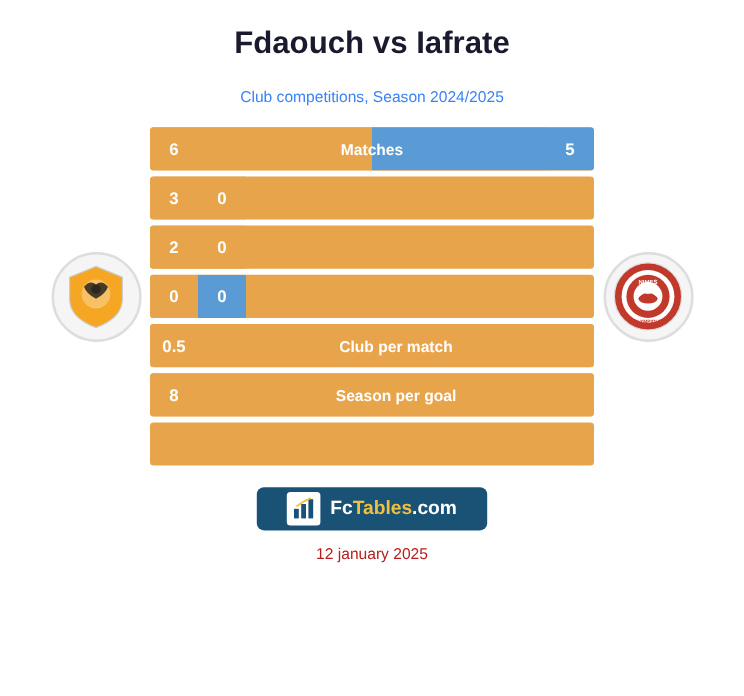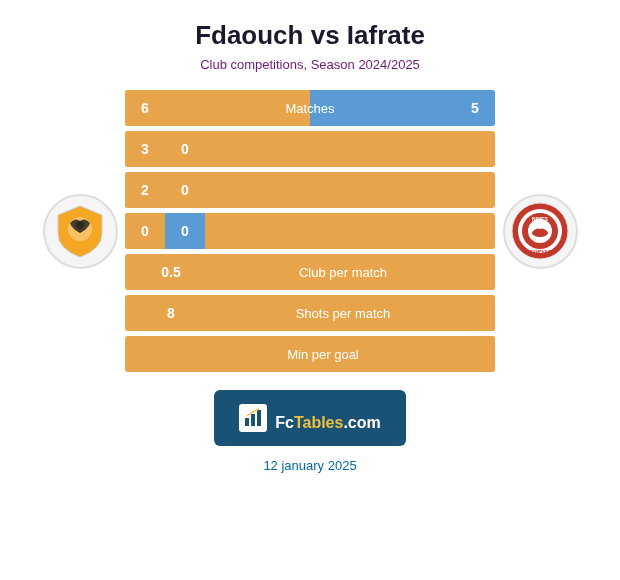--- a/index.html
+++ b/index.html
@@ -18,26 +18,26 @@
       display: flex;
       flex-direction: column;
       align-items: center;
       padding: 20px 10px 10px;
     }
 
     .title {
       font-size: 26px;
       font-weight: bold;
       color: #1a1a2e;
-      margin-bottom: 6px;
+      margin-bottom: 22px;
     }
 
     .subtitle {
       font-size: 13px;
-      color: #701a75;
+      color: #3b82f6;
       margin-bottom: 18px;
     }
 
     .main-content {
       display: flex;
       flex-direction: row;
       align-items: center;
       width: 100%;
       justify-content: center;
       gap: 0;
@@ -113,21 +113,21 @@
       height: 100%;
       background: #e8a44a;
       display: flex;
       align-items: center;
       justify-content: center;
       position: relative;
     }
 
     .stat-label {
       font-size: 13px;
-      font-weight: normal;
+      font-weight: bold;
       color: #fff;
       z-index: 2;
       position: relative;
     }
 
     
     .stat-bar-right {
       position: absolute;
       right: 0;
       top: 0;
@@ -147,30 +147,29 @@
       display: flex;
       align-items: center;
       justify-content: center;
       flex-shrink: 0;
       z-index: 2;
     }
 
     
     .stat-row.single {
       background: #e8a44a;
-      padding-left: 26px;
     }
 
     .fctables-banner {
       margin-top: 18px;
       background: #1a5276;
       border-radius: 6px;
-      padding: 14px 25px;
-      display: flex;
-      align-items: flex-end;
+      padding: 4px 25px;
+      display: flex;
+      align-items: center;
       gap: 8px;
     }
 
     .fctables-icon {
       width: 28px;
       height: 28px;
       background: #fff;
       border-radius: 3px;
       display: flex;
       align-items: center;
@@ -183,21 +182,21 @@
       font-weight: bold;
     }
 
     .fctables-text span {
       color: #f0c040;
     }
 
     .date-text {
       margin-top: 12px;
       font-size: 13px;
-      color: #0369a1;
+      color: #b91c1c;
     }
 
     
     .fdaouch-svg, .nimes-svg {
       width: 60px;
       height: 60px;
     }
   </style>
 </head>
 <body>
@@ -246,27 +245,24 @@
       </div>
         <div class="stat-row single">
         <div class="stat-left-val">0.5</div>
         <div class="stat-bar-area">
           <span class="stat-label">Club per match</span>
         </div>
       </div>
         <div class="stat-row single">
         <div class="stat-left-val">8</div>
         <div class="stat-bar-area">
-          <span class="stat-label">Shots per match</span>
+          <span class="stat-label">Season per goal</span>
         </div>
       </div>
         <div class="stat-row single">
-        <div class="stat-bar-area">
-          <span class="stat-label">Min per goal</span>
-        </div>
       </div>
       </div>
 
     <div class="team-logo">
       <div class="logo-circle logo-nimes">
         <svg class="nimes-svg" viewBox="0 0 60 60" xmlns="http://www.w3.org/2000/svg">
 
           <circle cx="30" cy="30" r="28" fill="#c0392b" stroke="#ddd" stroke-width="1"></circle>
           <circle cx="30" cy="30" r="22" fill="#fff"></circle>
 

